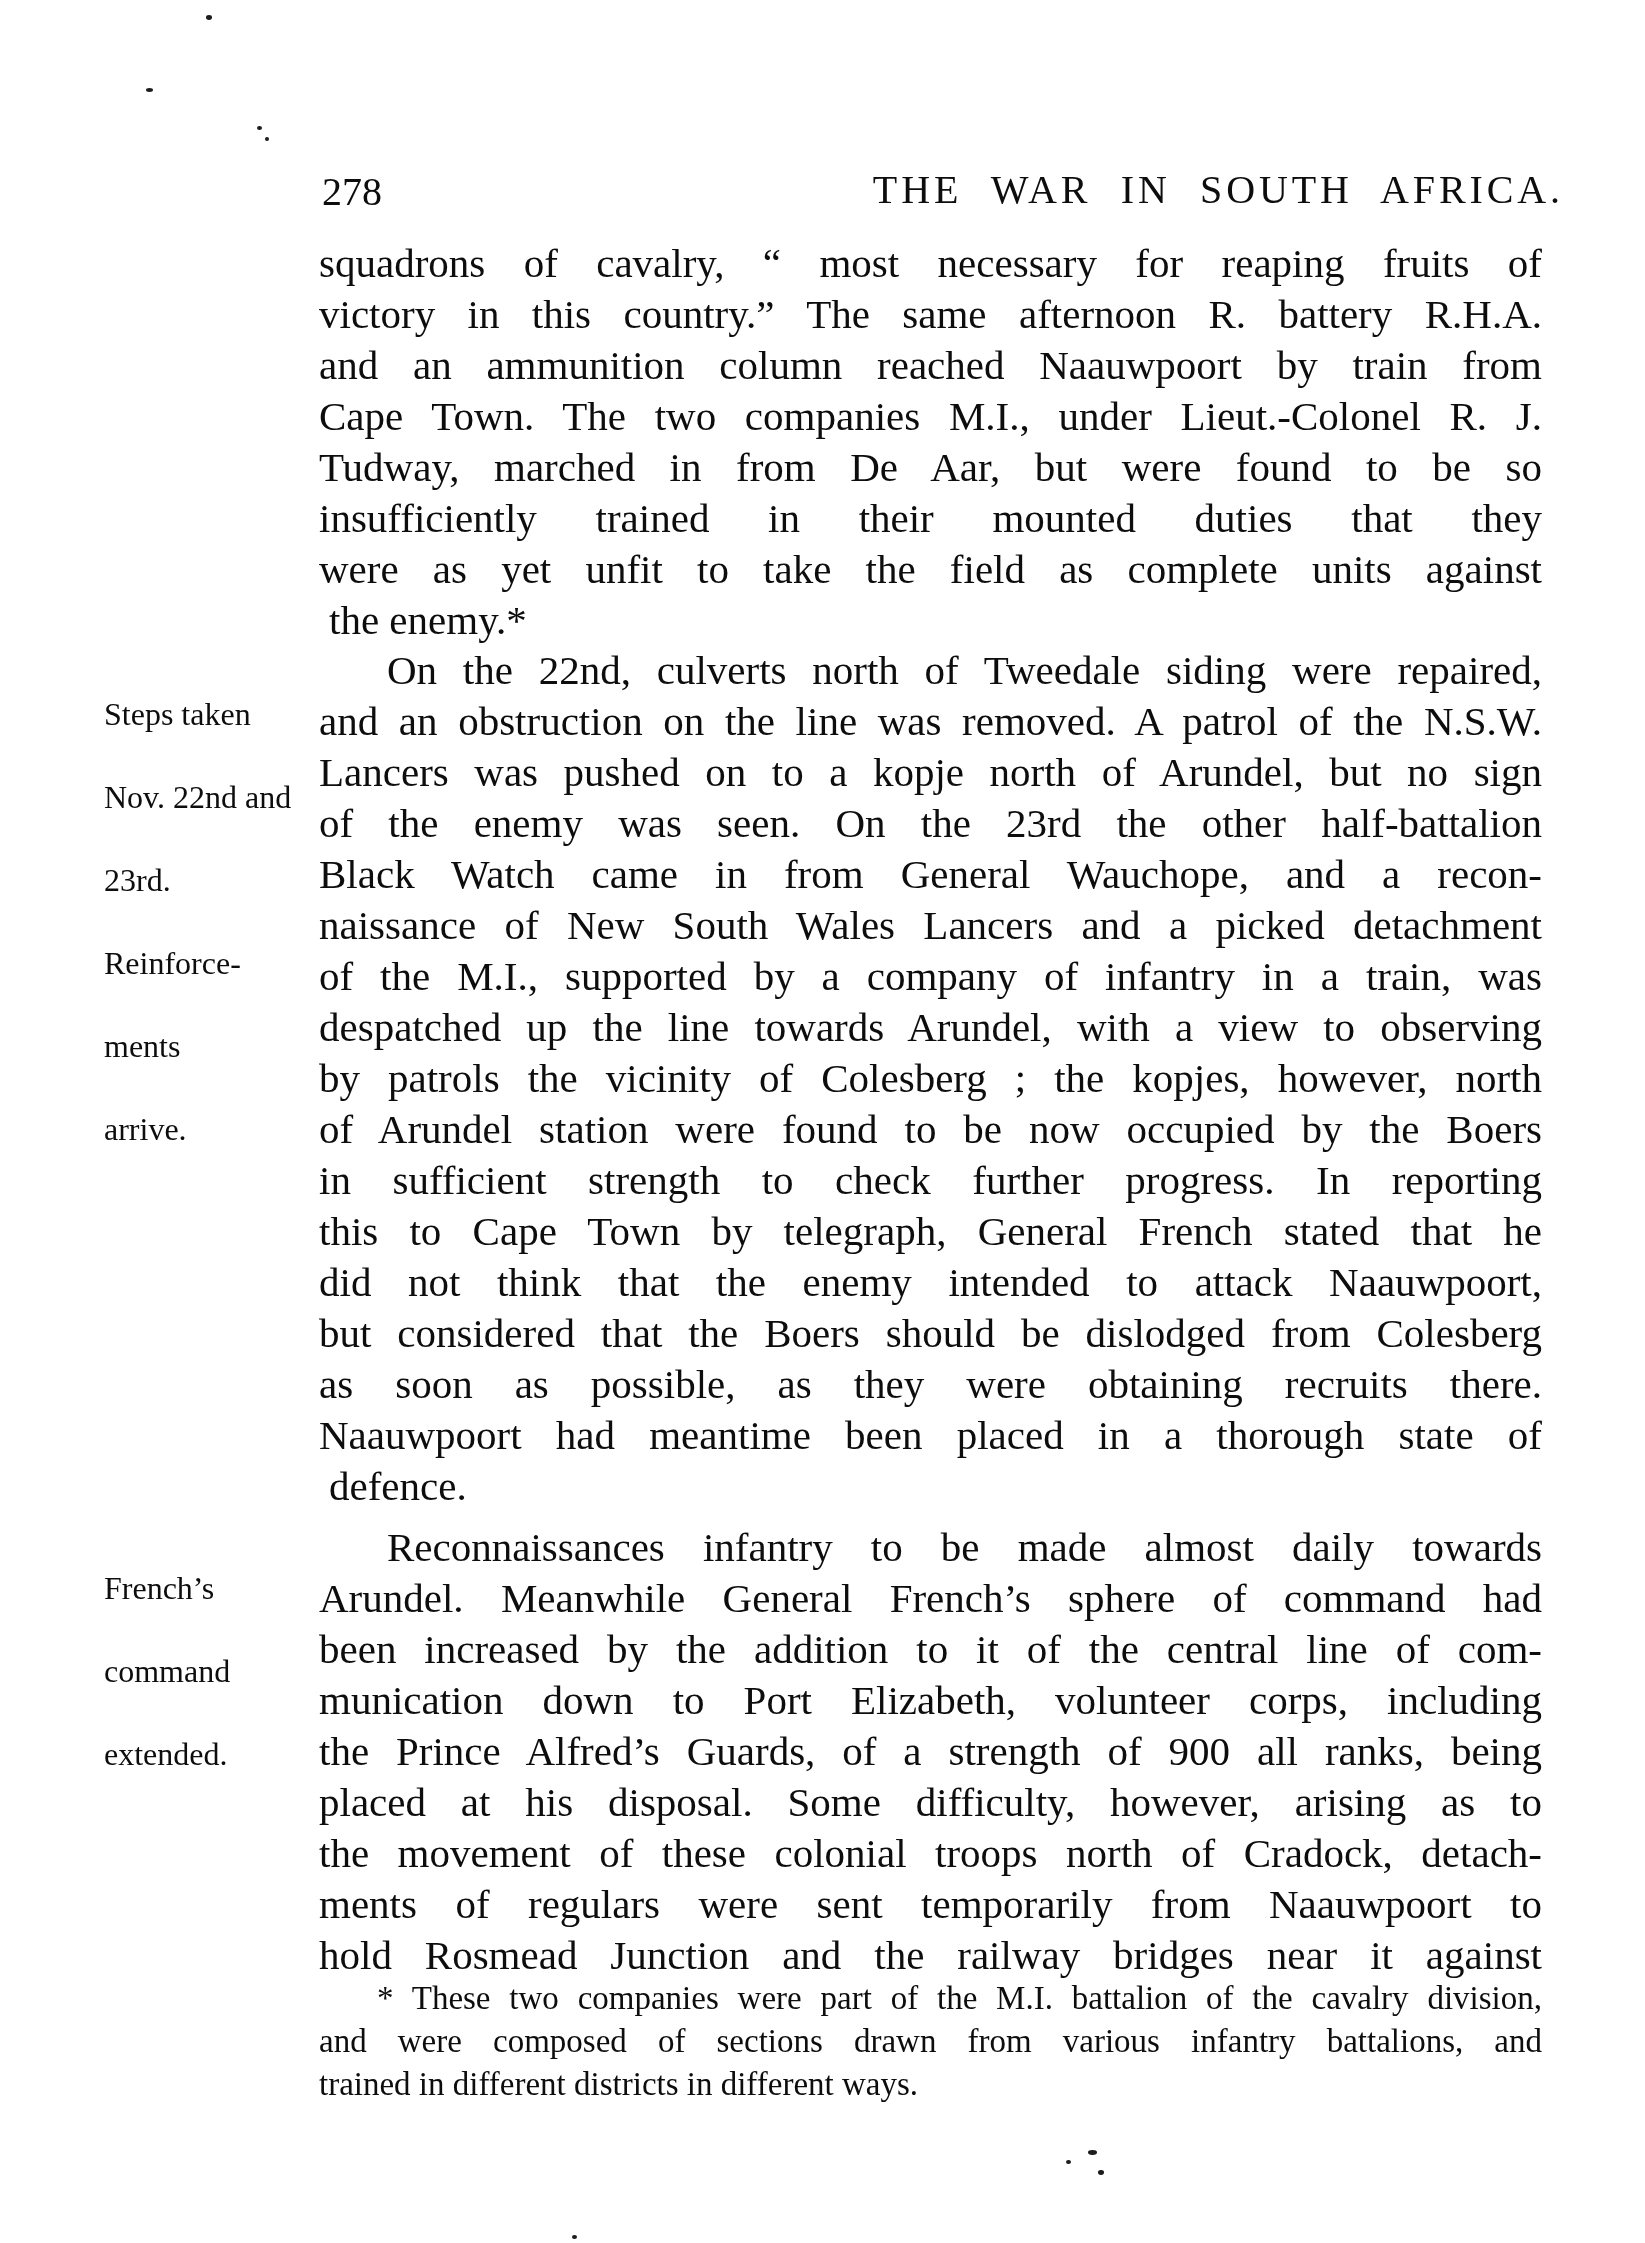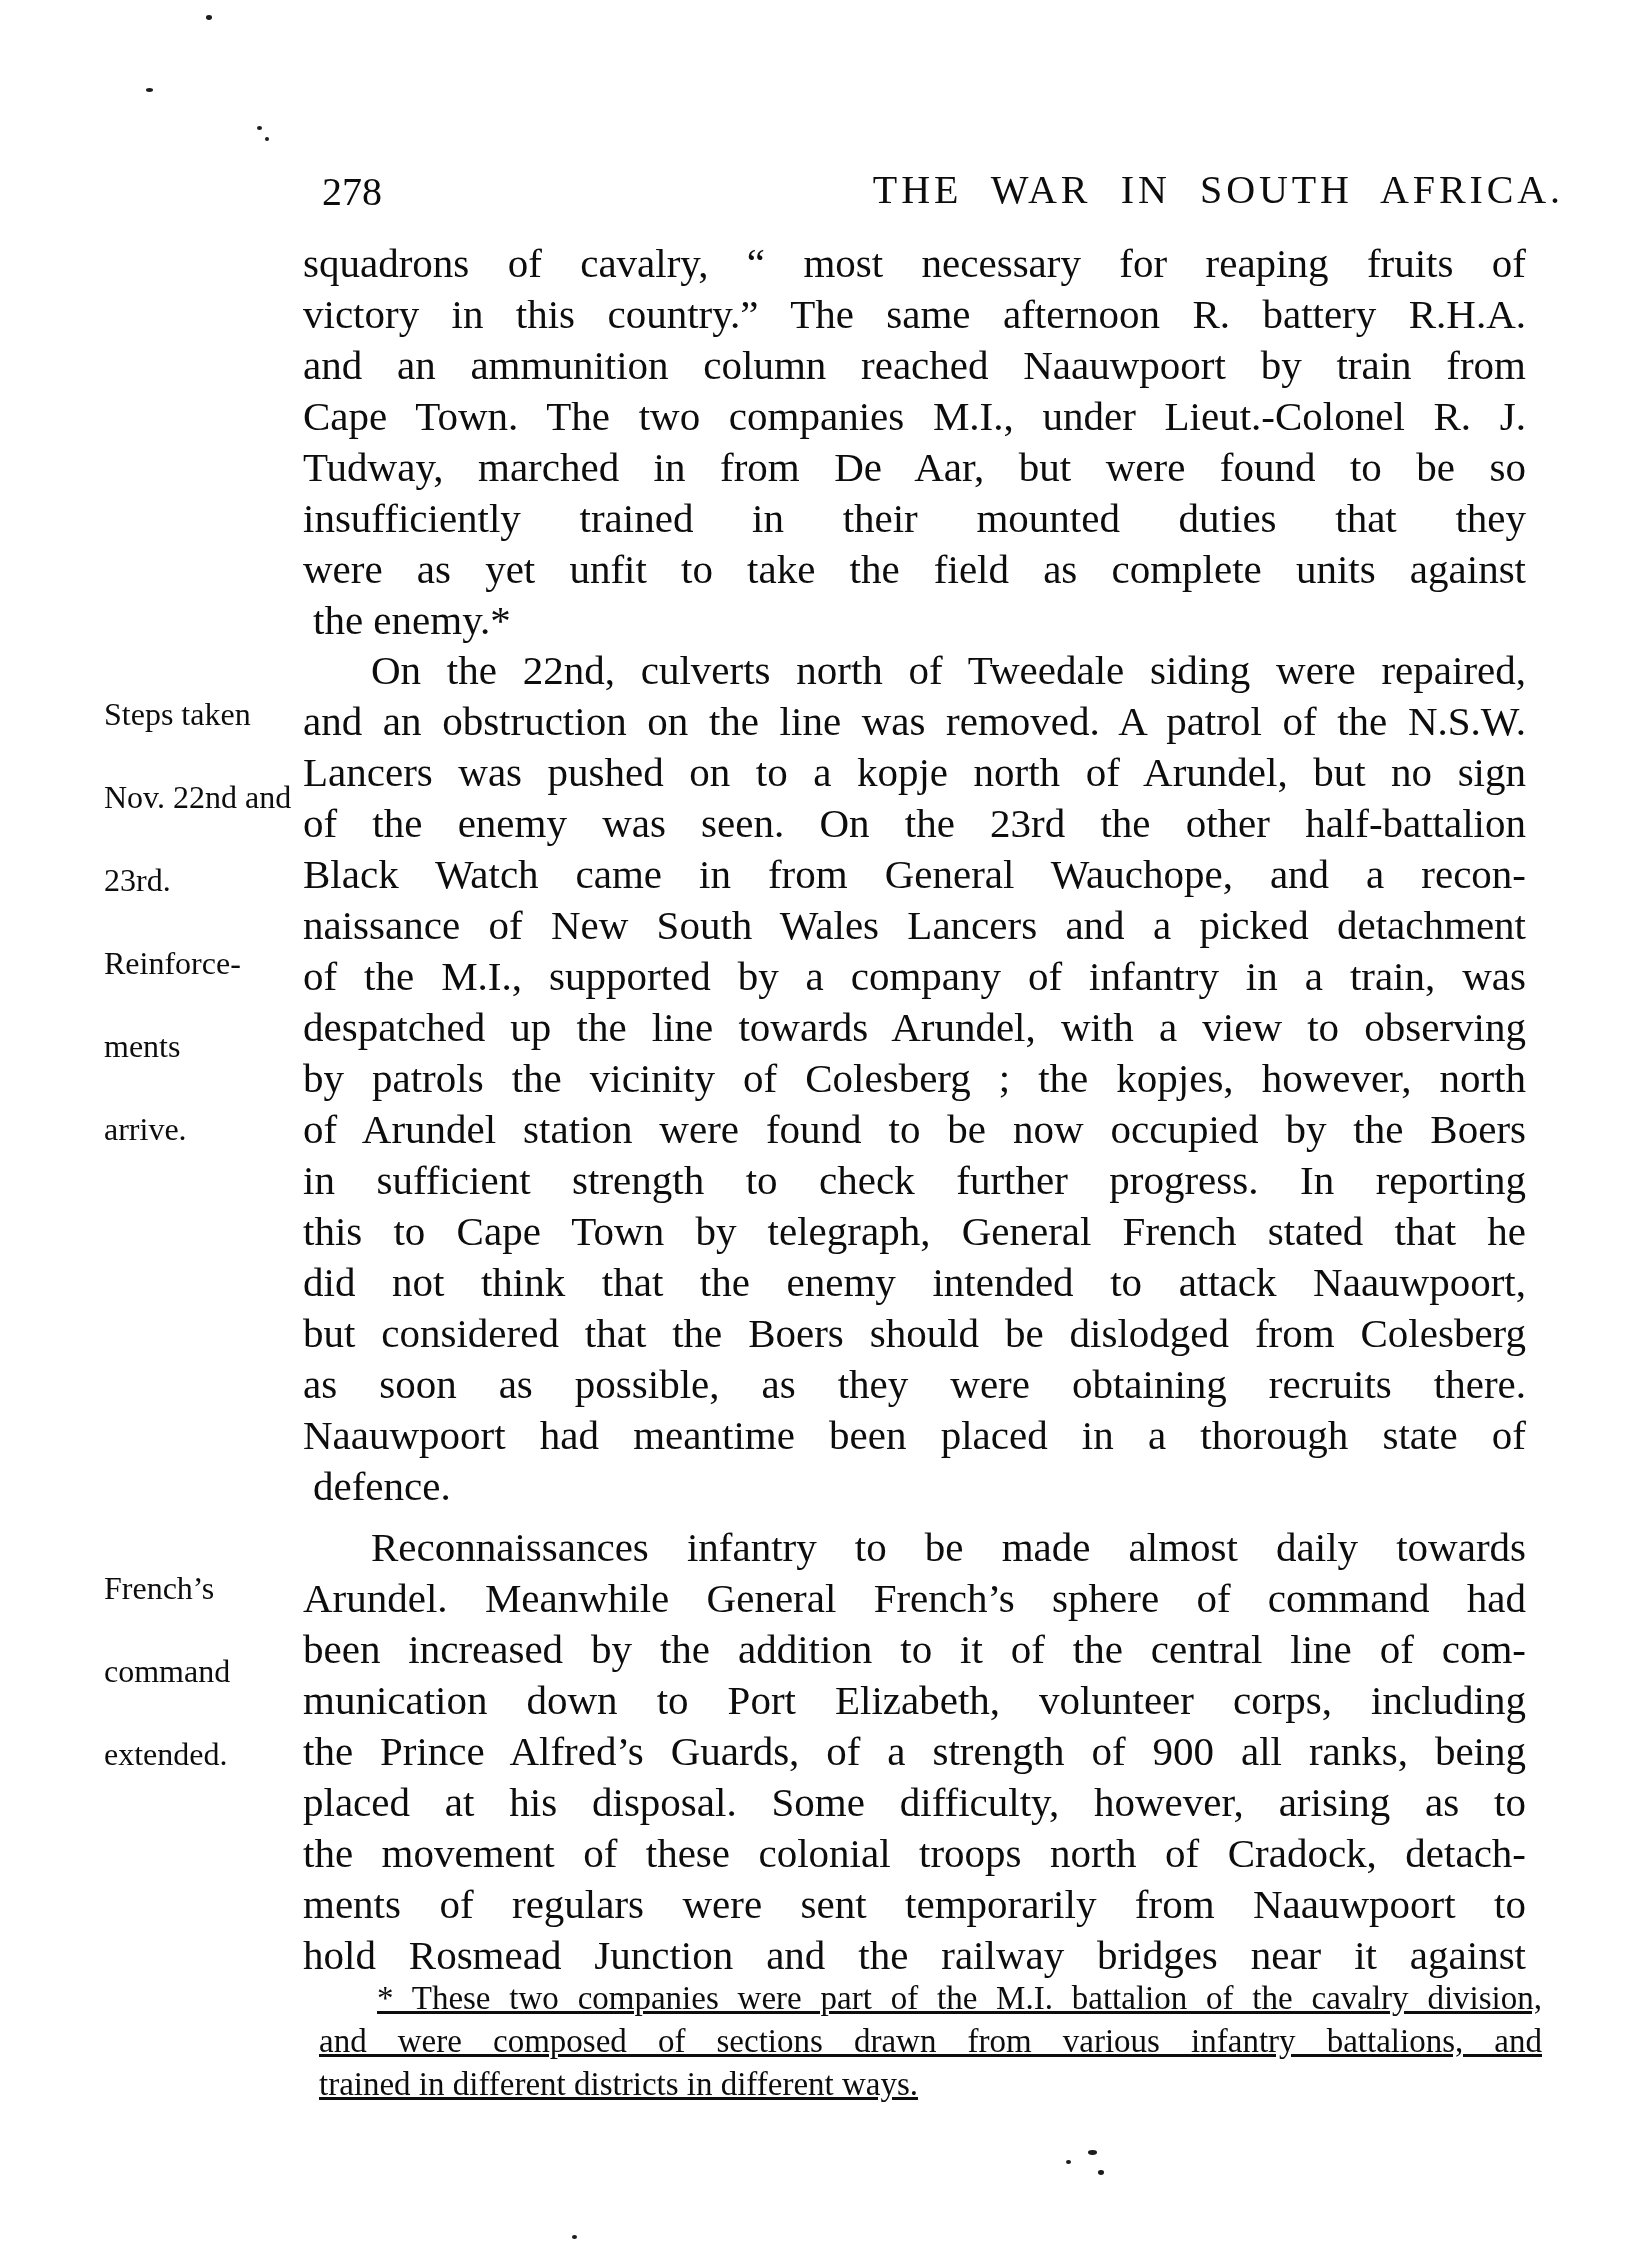--- a/index.html
+++ b/index.html
@@ -17,21 +17,21 @@
     font-size:40px;line-height:1;
   }
   .running-title{
     position:absolute;left:340px;top:170px;width:1224px;
     font-size:40px;line-height:1;
     text-align:right;
     letter-spacing:3.9px;word-spacing:15.4px;
   }
   
   .para{
-    position:absolute;left:303px;width:1223px;
+    position:absolute;left:319px;width:1223px;
     font-size:41px;
   }
   .para .bl{
     height:51px;line-height:51px;
     text-align:justify;text-align-last:justify;
     white-space:nowrap;
   }
   .para .bl.short{text-align-last:left;margin-left:10px;}
   .para .bl.first-indent{text-indent:68px;}
   #para1{top:238px;}
@@ -42,21 +42,20 @@
     position:absolute;left:104px;width:208px;
     font-size:32px;
   }
   .margin-note .ml{line-height:38px;height:38px;white-space:nowrap;margin-top:45px;}
   #note1{top:650px;}
   #note2{top:1524px;}
   
   .footnote{
     position:absolute;left:319px;top:1977px;width:1223px;
     font-size:33px;
-    text-decoration:underline;
   }
   .footnote .bl{
     height:43px;line-height:43px;
     text-align:justify;text-align-last:justify;
     white-space:nowrap;
   }
   .footnote .bl.short{text-align-last:left;}
   .footnote .bl.first-indent{text-indent:58px;}
   
   .speck{position:absolute;background:#1c1c1c;border-radius:50%;}

